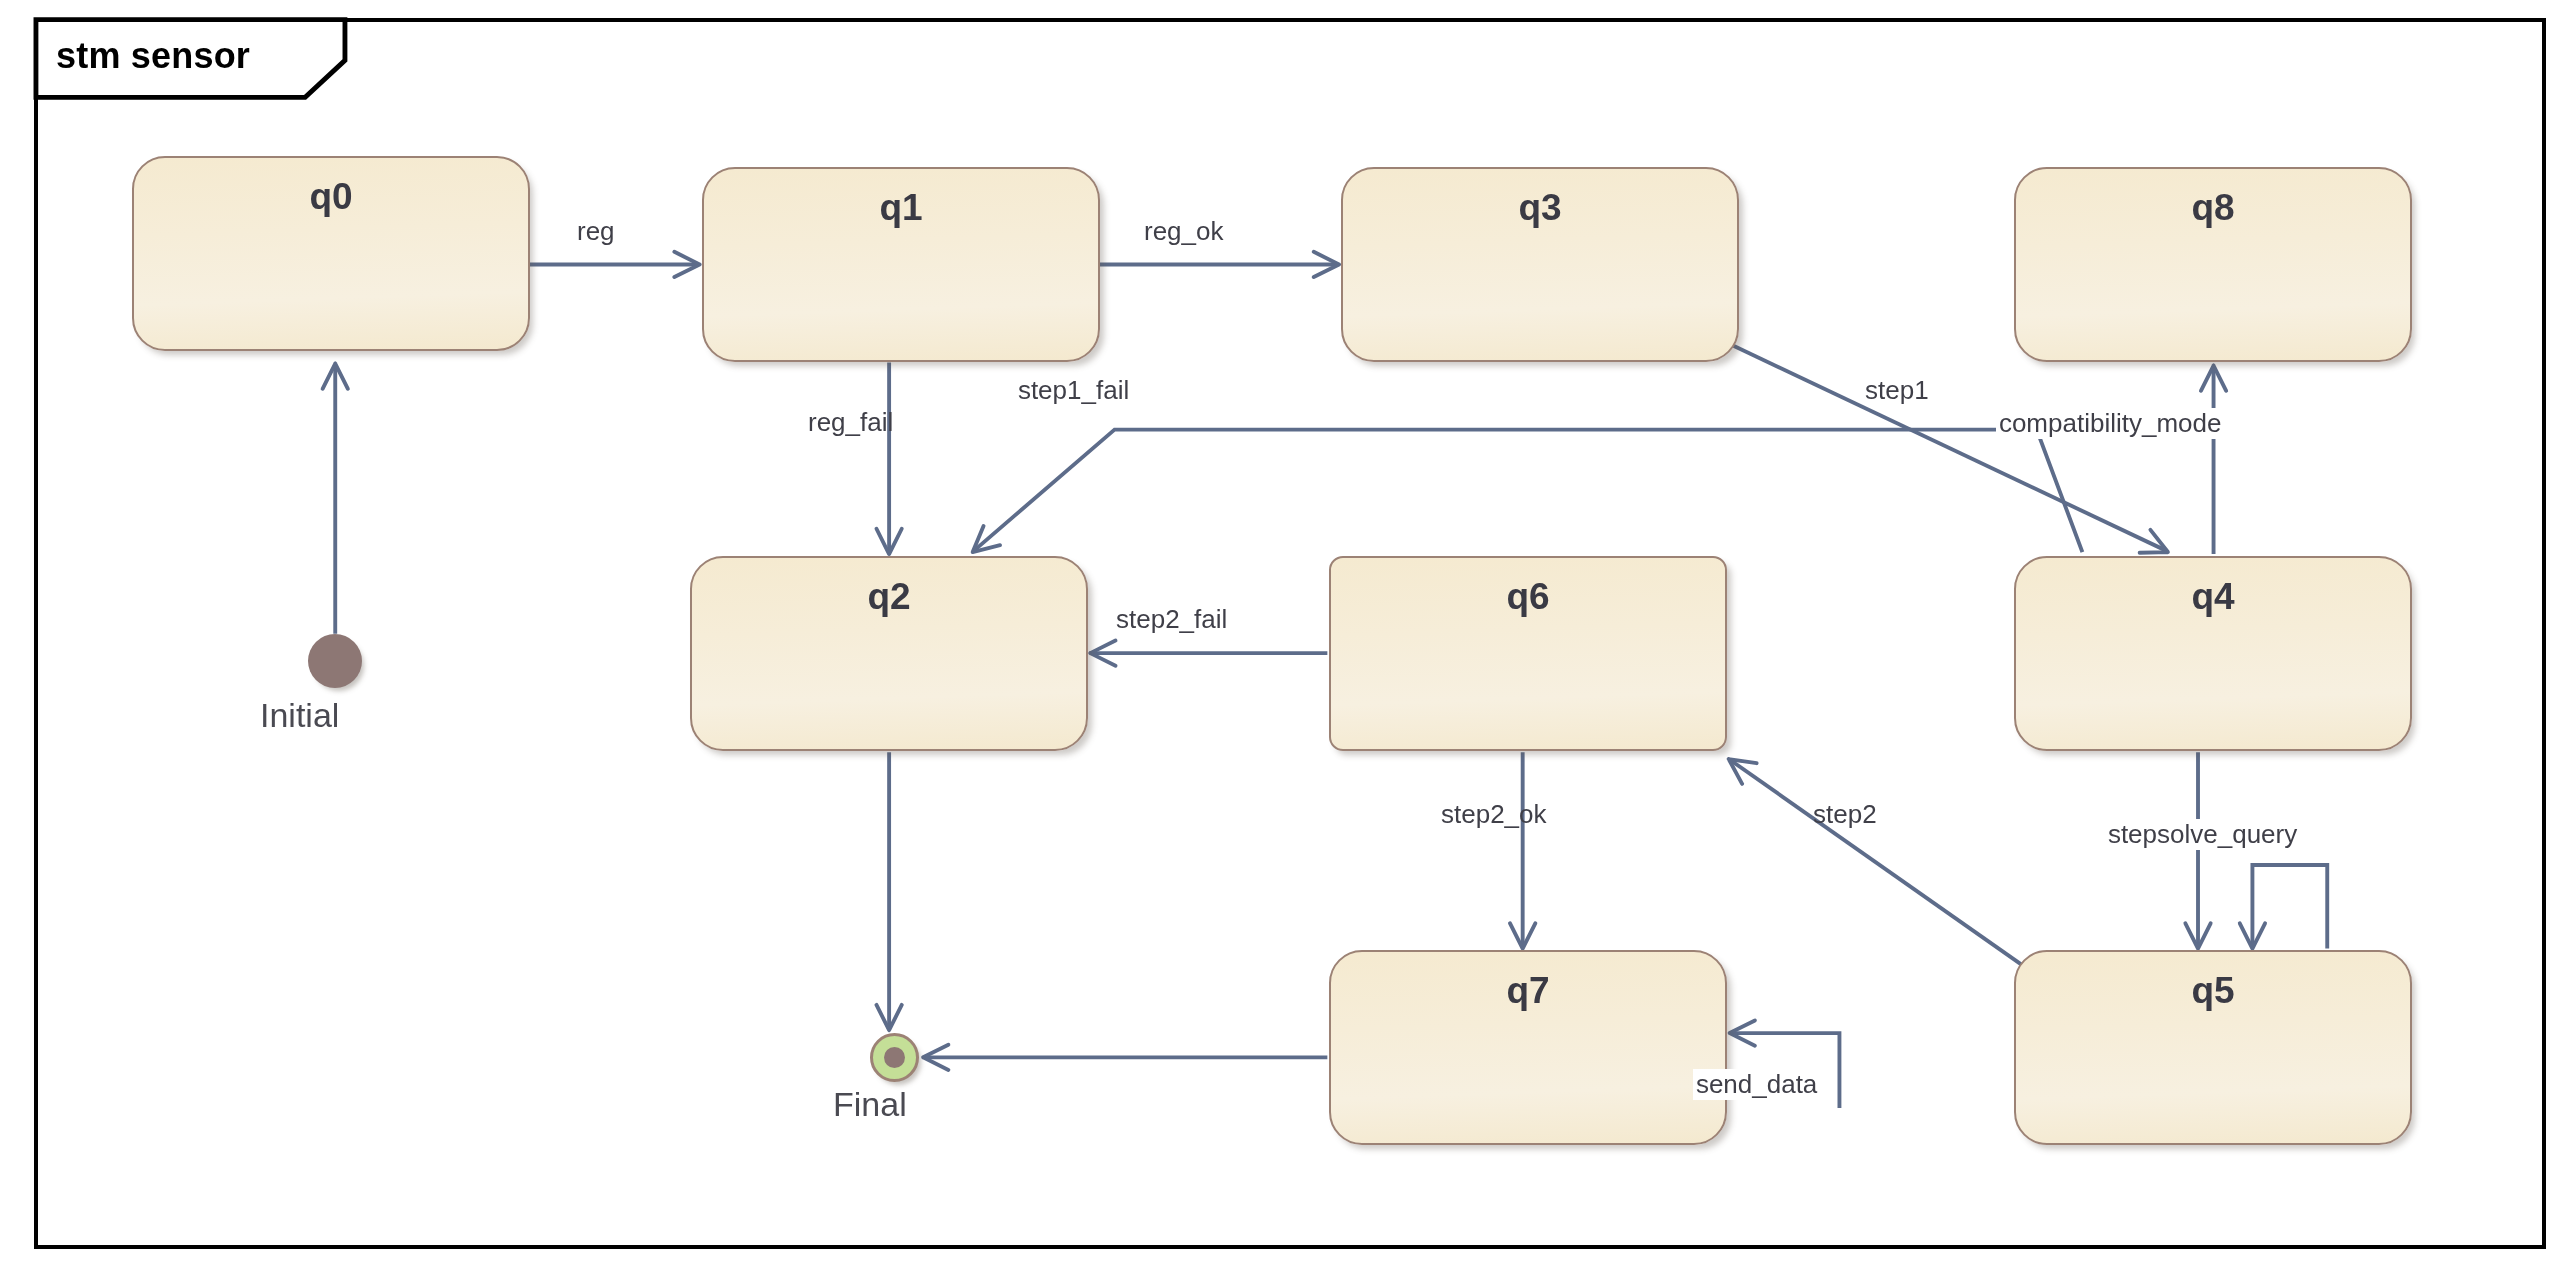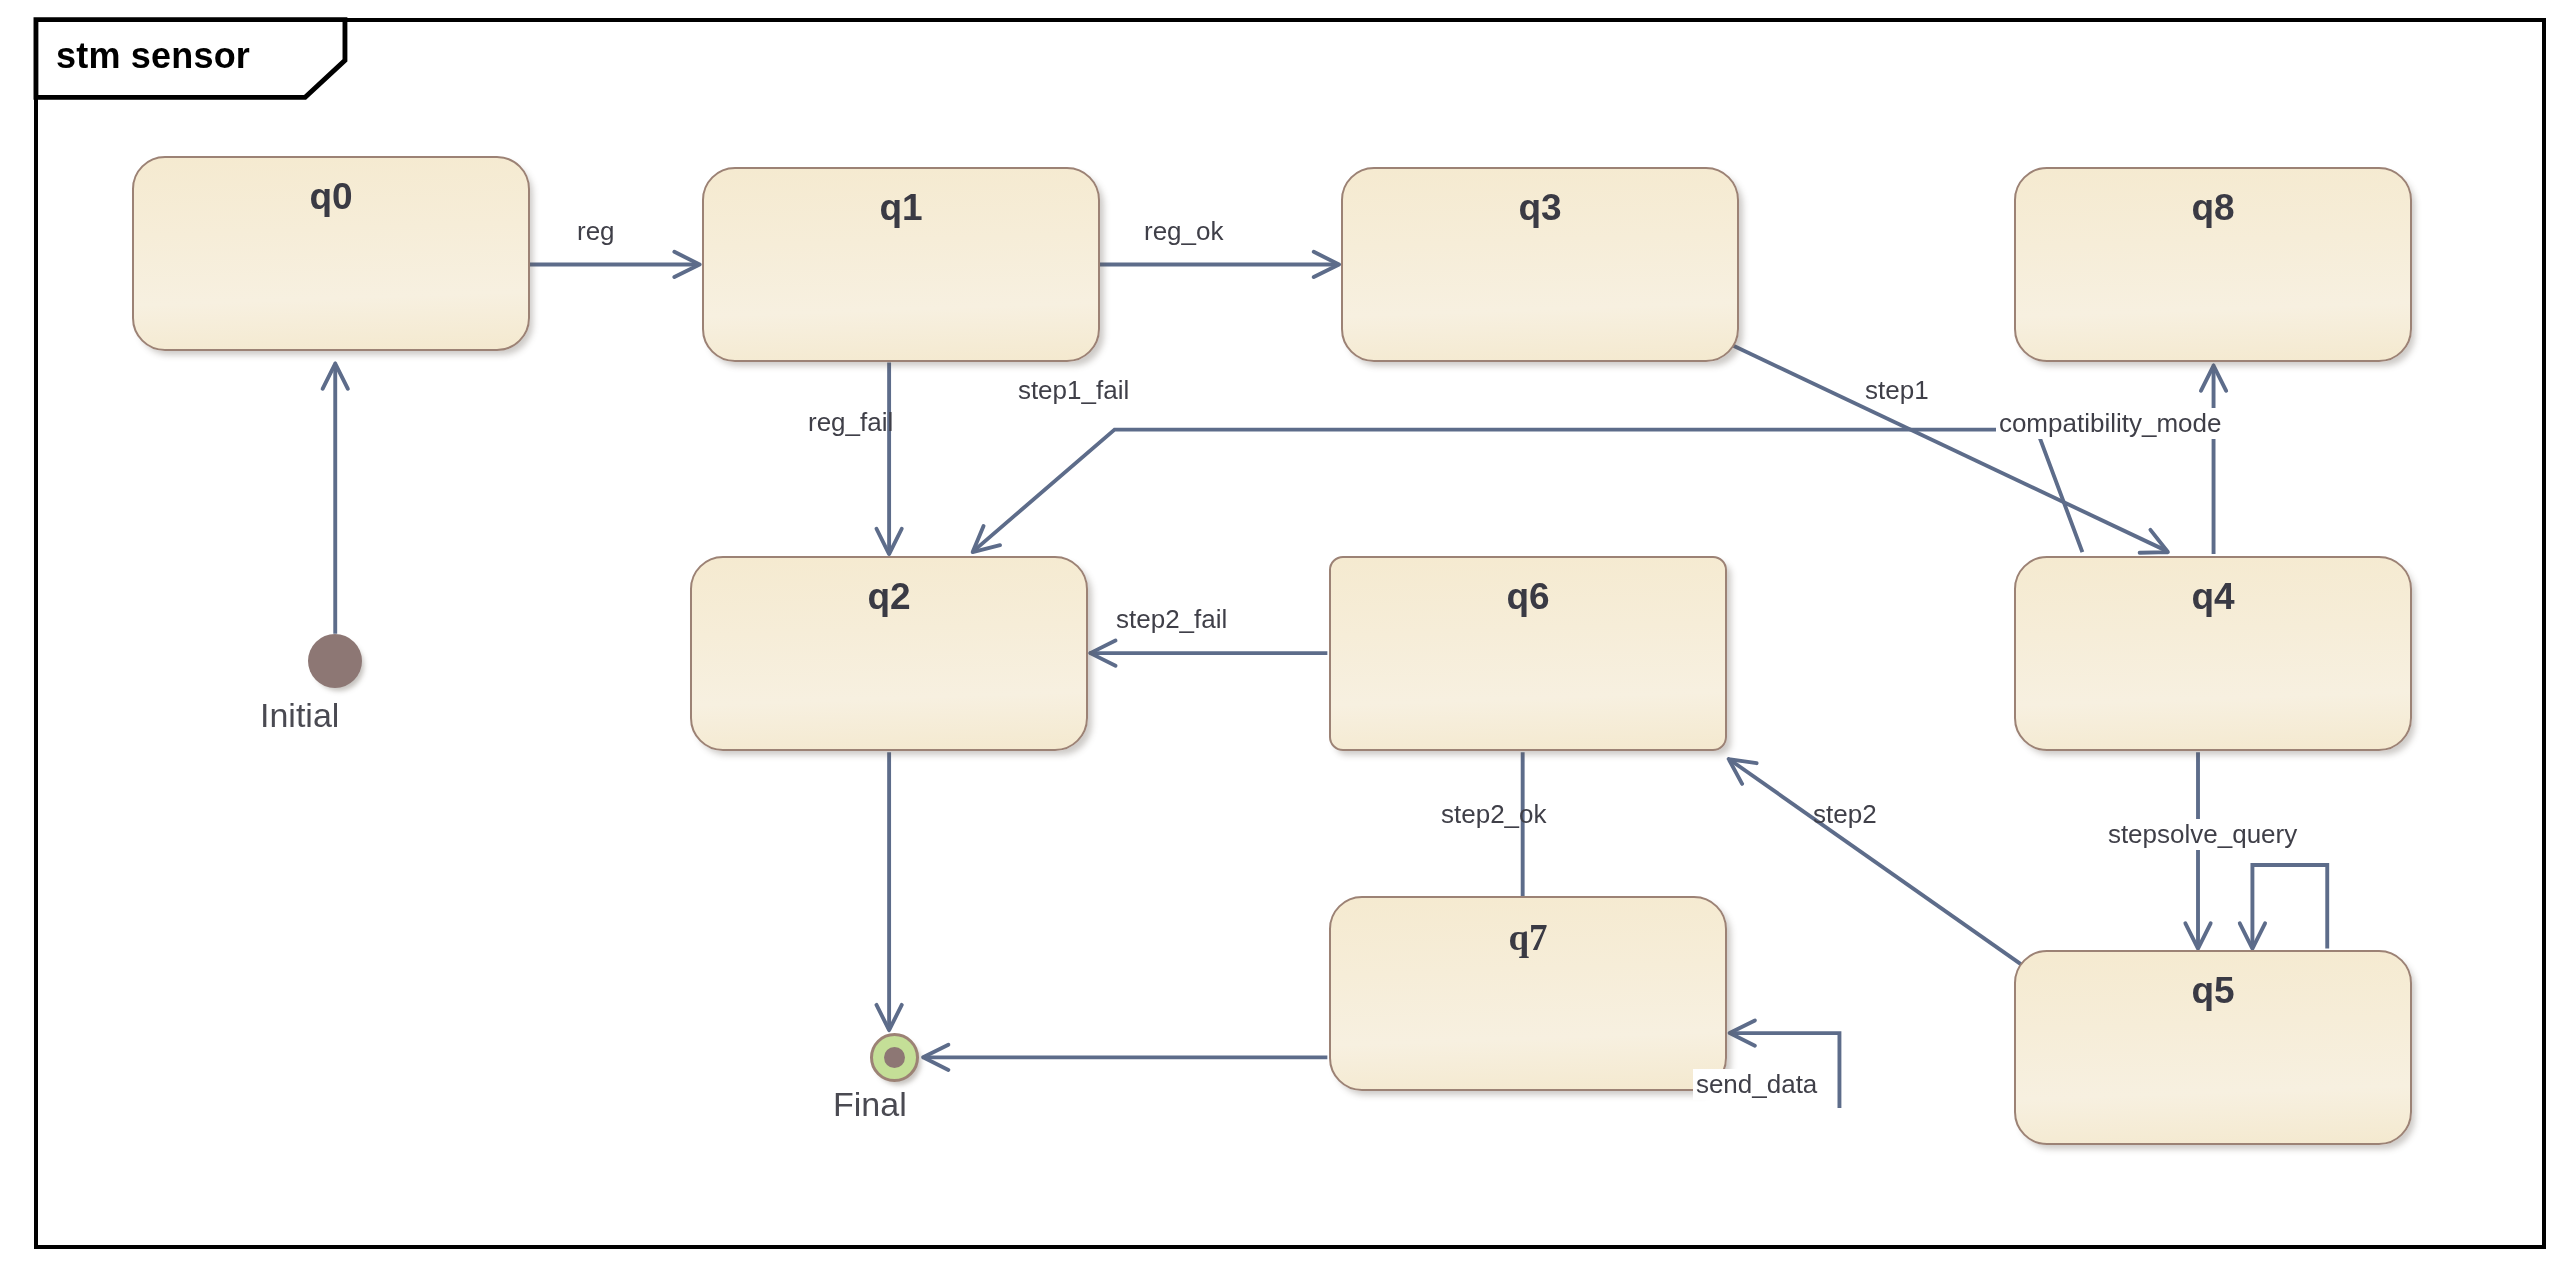--- a/index.html
+++ b/index.html
@@ -141,21 +141,21 @@
   </div>
   <div class="state" style="left:690px;top:556px;">
     <span class="label">q2</span>
   </div>
   <div class="state" style="left:1329px;top:556px;border-radius:14px;">
     <span class="label">q6</span>
   </div>
   <div class="state" style="left:2014px;top:556px;">
     <span class="label">q4</span>
   </div>
-  <div class="state" style="left:1329px;top:896px;font-family:Liberation Serif, serif;">
+  <div class="state" style="left:1329px;top:950px;">
     <span class="label">q7</span>
   </div>
   <div class="state" style="left:2014px;top:950px;">
     <span class="label">q5</span>
   </div>
 
   <div class="pseudo-initial" style="left:308px;top:634px;"></div>
   <div class="node-caption" style="left:260px;top:696px;">Initial</div>
 
   <div class="pseudo-final" style="left:870px;top:1033px;">

